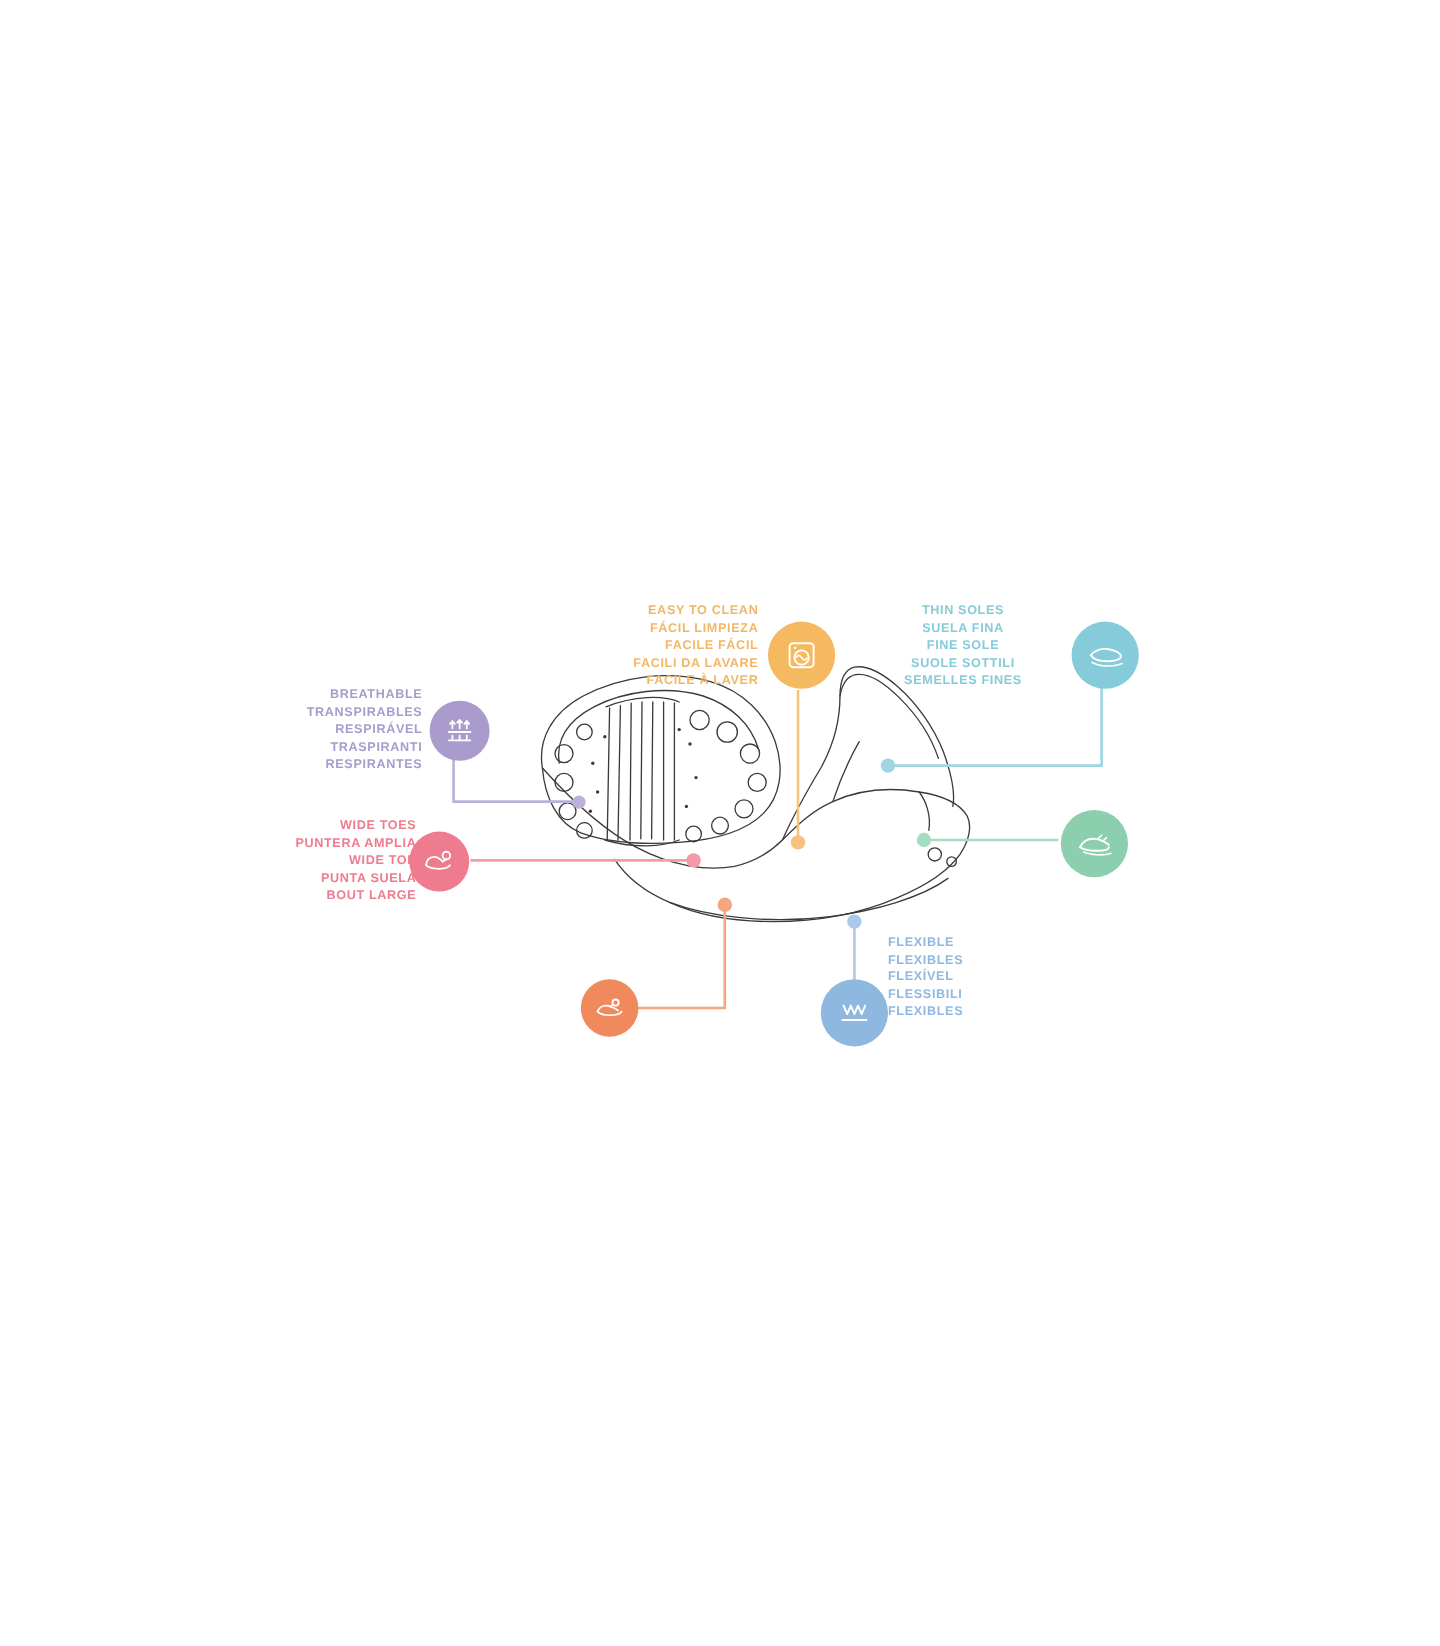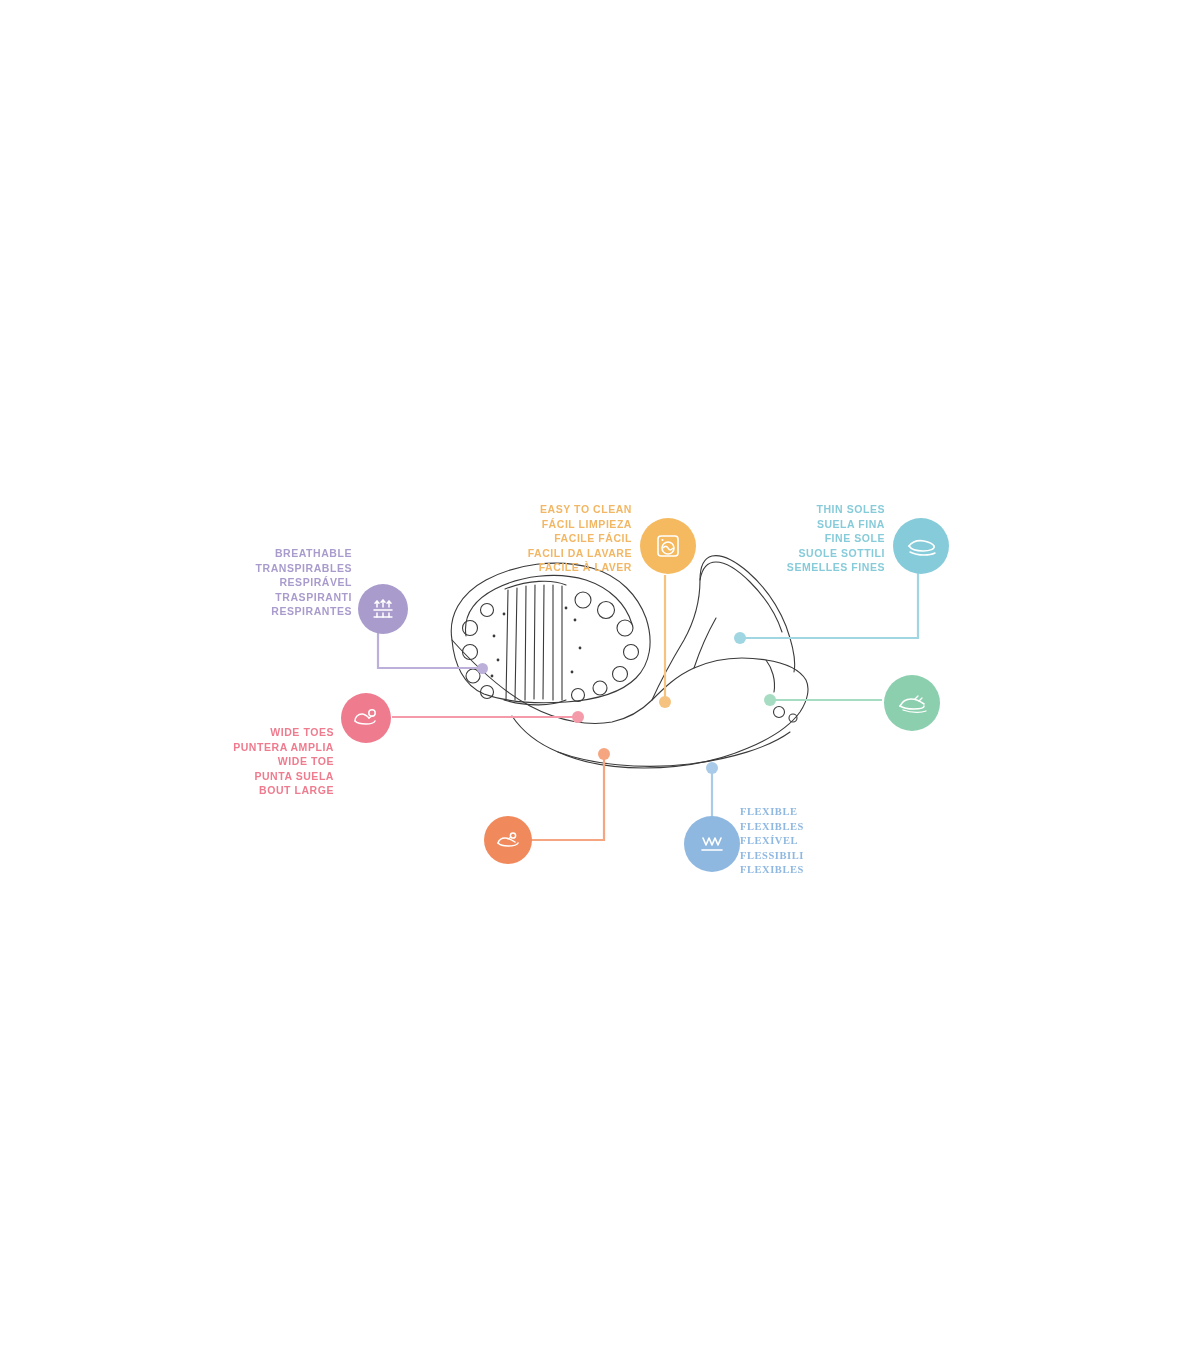--- a/index.html
+++ b/index.html
@@ -183,59 +183,59 @@
 
   <div class="badge" style="left:893px; top:518px; width:56px; height:56px; background:#86cbd9;">
     <span>
       <svg width="34" height="30" viewBox="0 0 34 30" fill="none" stroke="#ffffff" stroke-width="1.6" stroke-linecap="round">
         <path d="M5 15 c3 -4 9 -6 15 -5 c5 1 9 3 10 5"></path>
         <path d="M5 15 c2 3 7 5 14 5 c7 0 12 -2 11 -5"></path>
         <path d="M6 21 c4 2 9 3 14 3 c5 0 9 -1 11 -2" stroke-width="1.4"></path>
       </svg>
     </span>
   </div>
-  <div class="label-block ta-right" style="left:720px; top:502px; width:165px; color:#86cbd9;">
+  <div class="label-block ta-right" style="left:720px; top:502px; width:165px; color:#86cbd9;text-align:center;">
     <div>THIN SOLES</div>
     <div>SUELA FINA</div>
     <div>FINE SOLE</div>
     <div>SUOLE SOTTILI</div>
     <div>SEMELLES FINES</div>
   </div>
 
   <div class="badge" style="left:358px; top:584px; width:50px; height:50px; background:#a99ccd;">
     <span>
       <svg width="28" height="28" viewBox="0 0 28 28" fill="none" stroke="#ffffff" stroke-width="1.5" stroke-linecap="round">
         <path d="M8 12 V6 M8 6 l-2 2.2 M8 6 l2 2.2"></path>
         <path d="M14 12 V5 M14 5 l-2 2.2 M14 5 l2 2.2"></path>
         <path d="M20 12 V6 M20 6 l-2 2.2 M20 6 l2 2.2"></path>
         <path d="M5 15 H23"></path>
         <path d="M8 18 V22 M14 18 V22 M20 18 V22"></path>
         <path d="M5 22 H23" stroke-width="1.3"></path>
       </svg>
     </span>
   </div>
-  <div class="label-block ta-right" style="left:190px; top:546px; width:162px; color:#a99ccd;">
+  <div class="label-block ta-right" style="left:190px; top:572px; width:162px; color:#a99ccd;">
     <div>BREATHABLE</div>
     <div>TRANSPIRABLES</div>
     <div>RESPIRÁVEL</div>
     <div>TRASPIRANTI</div>
     <div>RESPIRANTES</div>
   </div>
 
   <div class="badge" style="left:341px; top:693px; width:50px; height:50px; background:#ef7b8e;">
     <span>
       <svg width="30" height="26" viewBox="0 0 30 26" fill="none" stroke="#ffffff" stroke-width="1.5" stroke-linecap="round">
         <path d="M4 16 c0 -4 3 -7 7 -7 c3 0 5 2 7 4"></path>
         <path d="M4 16 c2 2 6 3 11 3 c5 0 8 -1 9 -3"></path>
         <circle cx="21" cy="8" r="3.2"></circle>
         <path d="M18 13 l3 -2"></path>
       </svg>
     </span>
   </div>
-  <div class="label-block ta-right" style="left:179px; top:681px; width:155px; color:#ef7b8e;margin-top:44px;">
+  <div class="label-block ta-right" style="left:192px; top:681px; width:155px; color:#ef7b8e;">
     <div>WIDE TOES</div>
     <div>PUNTERA AMPLIA</div>
     <div>WIDE TOE</div>
     <div>PUNTA SUELA</div>
     <div>BOUT LARGE</div>
   </div>
 
   <div class="badge" style="left:884px; top:675px; width:56px; height:56px; background:#8bcfae;">
     <span>
       <svg width="32" height="28" viewBox="0 0 32 28" fill="none" stroke="#ffffff" stroke-width="1.6" stroke-linecap="round">
@@ -259,21 +259,21 @@
   </div>
 
   <div class="badge" style="left:684px; top:816px; width:56px; height:56px; background:#8fb8e0;">
     <span>
       <svg width="32" height="26" viewBox="0 0 32 26" fill="none" stroke="#ffffff" stroke-width="1.6" stroke-linecap="round" stroke-linejoin="round">
         <path d="M7 7 l3 7 l3 -7 l3 7 l3 -7 l3 7 l3 -7"></path>
         <path d="M6 19 H26"></path>
       </svg>
     </span>
   </div>
-  <div class="label-block ta-left" style="left:740px; top:805px; width:160px; color:#8fb8e0;font-family:Liberation Serif, serif;">
+  <div class="label-block ta-left" style="left:740px; top:778px; width:160px; color:#8fb8e0;">
     <div>FLEXIBLE</div>
     <div>FLEXIBLES</div>
     <div>FLEXÍVEL</div>
     <div>FLESSIBILI</div>
     <div>FLEXIBLES</div>
   </div>
 
 </div>
 
 </body></html>

